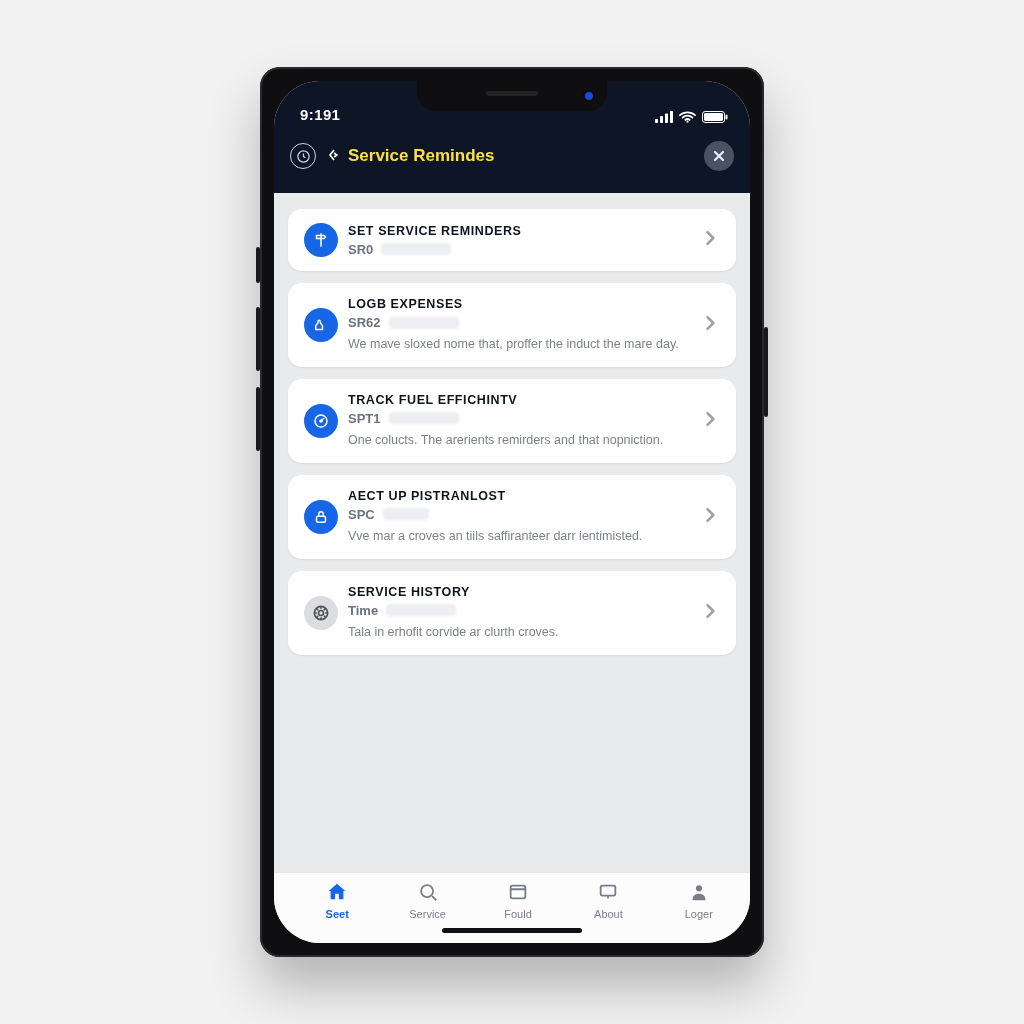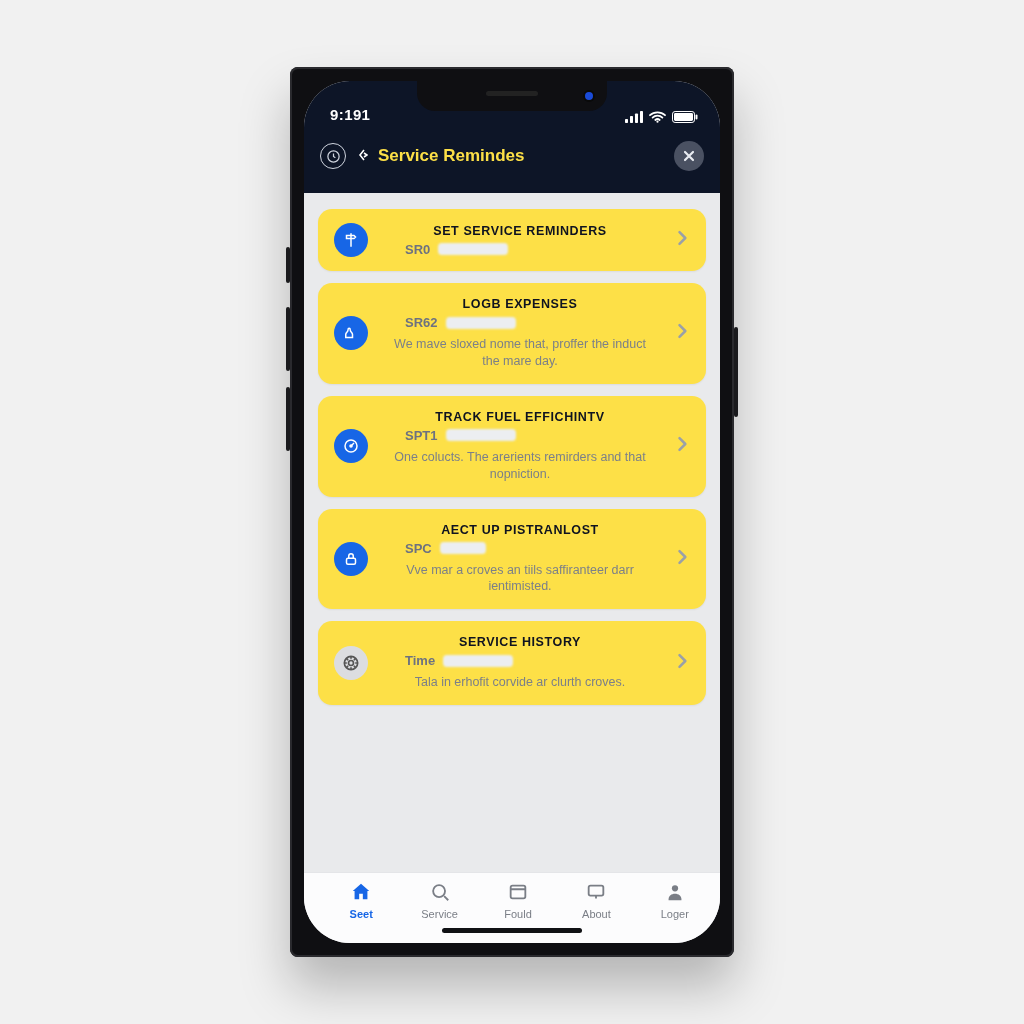--- a/index.html
+++ b/index.html
@@ -7,30 +7,29 @@
   body {
     background: #f1f1f1;
     font-family: -apple-system, BlinkMacSystemFont, "Segoe UI", Helvetica, Arial, sans-serif;
     display: flex;
     align-items: center;
     justify-content: center;
   }
 
   
   .phone {
-    width: 444px;
+    width: 504px;
     height: 890px;
     background: #0f0f12;
-    border-radius: 8px;
+    border-radius: 20px;
     padding: 14px;
     box-shadow:
       0 30px 50px rgba(0,0,0,0.25),
       inset 0 0 0 2px #2a2a2e;
     position: relative;
-    text-align: center;
   }
   .side-btn { position:absolute; background:#1a1a1d; border-radius:3px; }
   .side-left-1 { left:-4px; top:180px; width:4px; height:36px; }
   .side-left-2 { left:-4px; top:240px; width:4px; height:64px; }
   .side-left-3 { left:-4px; top:320px; width:4px; height:64px; }
   .side-right  { right:-4px; top:260px; width:4px; height:90px; }
 
   .screen {
     width: 100%;
     height: 100%;
@@ -99,26 +98,26 @@
   }
 
   
   .content {
     flex: 1;
     padding: 16px 14px 0 14px;
     overflow: hidden;
     display:flex; flex-direction:column; gap:12px;
   }
   .card {
-    background: #fde047;
+    background: #ffffff;
     border-radius: 14px;
     padding: 14px 12px 14px 14px;
     display: flex;
     align-items: center;
-    gap: 18px;
+    gap: 8px;
     box-shadow: 0 1px 2px rgba(0,0,0,0.06);
     cursor: pointer;
   }
   .card .icon-col {
     width: 38px; flex: 0 0 38px;
     display:flex; align-items:center; justify-content:center;
   }
   .badge {
     width:34px; height:34px; border-radius:50%;
     background:#1766e6; color:#fff;
@@ -131,21 +130,21 @@
     font-weight: 800;
     letter-spacing: 0.6px;
     color: #0f1320;
     text-transform: uppercase;
   }
   .card .sub {
     margin-top: 4px;
     font-size: 13px;
     font-weight: 600;
     color: #6d7280;
-    display:flex; align-items:center; gap:8px;margin-left:17px;
+    display:flex; align-items:center; gap:8px;
   }
   .blur {
     display:inline-block; width:70px; height:12px; border-radius:4px;
     background: #eceef1; filter: blur(1px);
   }
   .blur.sm { width:46px; }
   .card .desc {
     margin-top: 6px;
     font-size: 12.5px;
     line-height: 1.35;

